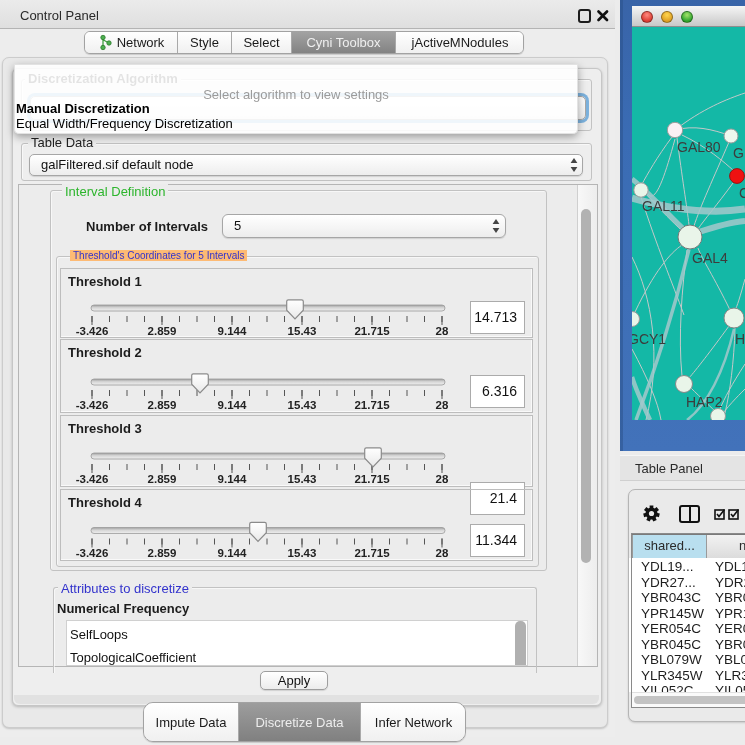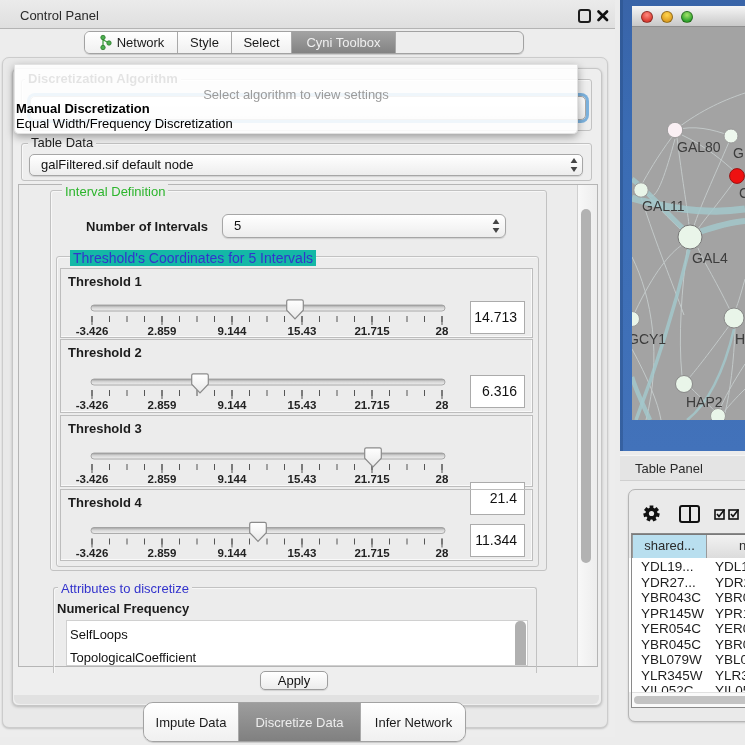--- a/index.html
+++ b/index.html
@@ -26,20 +26,21 @@
 <div class="ab" style="left:84px;top:31px;width:440px;height:23px;border-radius:6px;overflow:hidden;border:1px solid #a2a2a2;box-shadow:0 1px 1px rgba(0,0,0,0.15);">
 <div class="seg" style="left:0px;width:93px;background:linear-gradient(#ffffff,#f0f0f0);color:#1a1a1a;"><svg width="15" height="17" style="margin-right:4px;" viewBox="0 0 15 17">
           <path d="M5 4 L5 13 M5.5 6 L10 8.5" stroke="#3f9e3f" stroke-width="1.3" fill="none"></path>
           <circle cx="5" cy="3.5" r="2.2" fill="#4caf50" stroke="#2c7a2c" stroke-width="0.8"></circle>
           <circle cx="5" cy="13.5" r="2.2" fill="#4caf50" stroke="#2c7a2c" stroke-width="0.8"></circle>
           <circle cx="11" cy="9" r="2.2" fill="#4caf50" stroke="#2c7a2c" stroke-width="0.8"></circle>
         </svg>Network</div>
 <div class="seg" style="left:93px;width:54px;background:linear-gradient(#ffffff,#f0f0f0);color:#1a1a1a;">Style</div>
 <div class="seg" style="left:147px;width:60px;background:linear-gradient(#ffffff,#f0f0f0);color:#1a1a1a;">Select</div>
 <div class="seg" style="left:207px;width:104px;background:linear-gradient(#a2a2a2,#838383);color:#efefef;">Cyni Toolbox</div>
+<div class="seg" style="left:311px;width:129px;background:linear-gradient(#ffffff,#f0f0f0);color:#1a1a1a;">jActiveMNodules</div>
 </div>
 <div class="ab grp" style="left:21px;top:79px;width:571px;height:52px;"></div>
 <div class="ab b13" style="left:25px;top:71px;background:#eeeeee;padding:0 3px;">Discretization Algorithm</div>
 <div class="ab combo" style="left:30px;top:96px;width:556px;height:24px;box-shadow:0 0 0 3px rgba(86,156,214,0.75);"></div>
 <div class="ab grp" style="left:21px;top:143px;width:571px;height:38px;"></div>
 <div class="ab n13" style="left:28px;top:135px;background:#eeeeee;padding:0 3px;color:#222;">Table Data</div>
 <div class="ab combo n13" style="left:29px;top:154px;width:554px;height:22px;line-height:20px;padding-left:11px;color:#111;">galFiltered.sif default node</div>
 <svg class="ab" style="left:569px;top:157px;" width="10" height="16">
       <path d="M5 1 L8.4 6 L1.6 6 Z" fill="#444"></path>
       <path d="M5 15 L8.4 10 L1.6 10 Z" fill="#444"></path>
@@ -49,21 +50,21 @@
 <div class="ab" style="left:581px;top:209px;width:10px;height:354px;background:#b2b2b2;border-radius:5px;"></div>
 <div class="ab grp" style="left:50px;top:190px;width:497px;height:381px;"></div>
 <div class="ab" style="left:62px;top:184px;background:#ececec;padding:0 3px;font-size:13px;color:#2db52d;">Interval Definition</div>
 <div class="ab b13" style="left:86px;top:219px;">Number of Intervals</div>
 <div class="ab combo n13" style="left:222px;top:214px;width:284px;height:24px;line-height:22px;padding-left:11px;color:#111;border-radius:6px;">5</div>
 <svg class="ab" style="left:491px;top:218px;" width="10" height="16">
       <path d="M5 1 L8.4 6 L1.6 6 Z" fill="#444"></path>
       <path d="M5 15 L8.4 10 L1.6 10 Z" fill="#444"></path>
     </svg>
 <div class="ab grp" style="left:56px;top:256px;width:483px;height:311px;"></div>
-<div class="ab" style="left:70px;top:250px;background:#14b8a6;padding:0 3px;font-size:14px;color:#3333cc;">Threshold's Coordinates for 5 Intervals</div>
+<div class="ab" style="left:70px;top:250px;background:#fdba74;padding:0 3px;font-size:10px;color:#3333cc;">Threshold's Coordinates for 5 Intervals</div>
 <div class="ab" style="left:60px;top:268px;width:473px;height:70px;border:1px solid #bdbdbd;box-shadow:inset -1px -1px 0 rgba(255,255,255,.7);"></div>
 <div class="ab b13" style="left:68px;top:274px;">Threshold 1</div>
 <div class="valbox" style="top:301px;">14.713</div>
 <div class="ab" style="left:60px;top:339px;width:473px;height:74px;border:1px solid #bdbdbd;box-shadow:inset -1px -1px 0 rgba(255,255,255,.7);"></div>
 <div class="ab b13" style="left:68px;top:345px;">Threshold 2</div>
 <div class="valbox" style="top:375px;">6.316</div>
 <div class="ab" style="left:60px;top:415px;width:473px;height:72px;border:1px solid #bdbdbd;box-shadow:inset -1px -1px 0 rgba(255,255,255,.7);"></div>
 <div class="ab b13" style="left:68px;top:421px;">Threshold 3</div>
 <div class="valbox" style="top:450px;margin-top:32px;">21.4</div>
 <div class="ab" style="left:60px;top:489px;width:473px;height:72px;border:1px solid #bdbdbd;box-shadow:inset -1px -1px 0 rgba(255,255,255,.7);"></div>
@@ -123,21 +124,21 @@
 <div class="ab" style="left:14px;top:64px;width:564px;height:70px;background:rgba(255,255,255,0.88);border-radius:0 0 5px 5px;box-shadow:0 3px 9px rgba(0,0,0,0.35);border:1px solid rgba(200,200,200,0.5);"></div>
 <div class="ab" style="left:14px;top:87px;width:564px;text-align:center;font-size:13px;color:#9b9b9b;">Select algorithm to view settings</div>
 <div class="ab b13" style="left:16px;top:101px;color:#000;">Manual Discretization</div>
 <div class="ab n13" style="left:16px;top:116px;color:#000;">Equal Width/Frequency Discretization</div>
 <div class="ab" style="left:620px;top:0;width:125px;height:451px;background:linear-gradient(180deg,#3964a8,#3a6cb4 30%,#4272ba);"></div>
 <div class="ab" style="left:620px;top:0;width:3px;height:451px;background:#2a4f87;opacity:.5;"></div>
 <div class="ab" style="left:632px;top:6px;width:113px;height:21px;background:linear-gradient(#f6f6f6,#c8c8c8);border-bottom:1px solid #8e8e8e;"></div>
 <div class="ab" style="left:641px;top:11px;width:12px;height:12px;border-radius:50%;background:radial-gradient(circle at 50% 30%,#ff8a80,#dc3d33 70%);border:0.5px solid rgba(0,0,0,0.35);"></div>
 <div class="ab" style="left:661px;top:11px;width:12px;height:12px;border-radius:50%;background:radial-gradient(circle at 50% 30%,#ffd54f,#dfa023 70%);border:0.5px solid rgba(0,0,0,0.35);"></div>
 <div class="ab" style="left:681px;top:11px;width:12px;height:12px;border-radius:50%;background:radial-gradient(circle at 50% 30%,#a5e36b,#30a52d 70%);border:0.5px solid rgba(0,0,0,0.35);"></div>
-<div class="ab" style="left:632px;top:27px;width:113px;height:393px;background:#a3a3a3;overflow:hidden;">
+<div class="ab" style="left:632px;top:27px;width:113px;height:393px;background:#14b8a6;overflow:hidden;">
       <svg width="113" height="393" style="position:absolute;left:0;top:0;">
         <g fill="none" stroke="#c3c9c9" stroke-width="1">
           <path d="M43 103 C 70 82, 95 72, 113 66"></path>
           <path d="M43 103 C 62 98, 80 102, 99 109"></path>
           <path d="M40 110 C 25 130, 15 148, 10 157"></path>
           <path d="M45 111 C 50 150, 55 180, 57 198"></path>
           <path d="M50 108 C 75 120, 92 135, 102 144"></path>
           <path d="M97 115 C 82 150, 68 180, 62 199"></path>
           <path d="M101 156 C 85 178, 72 193, 66 202"></path>
           <path d="M15 168 C 30 185, 42 196, 49 203"></path>

